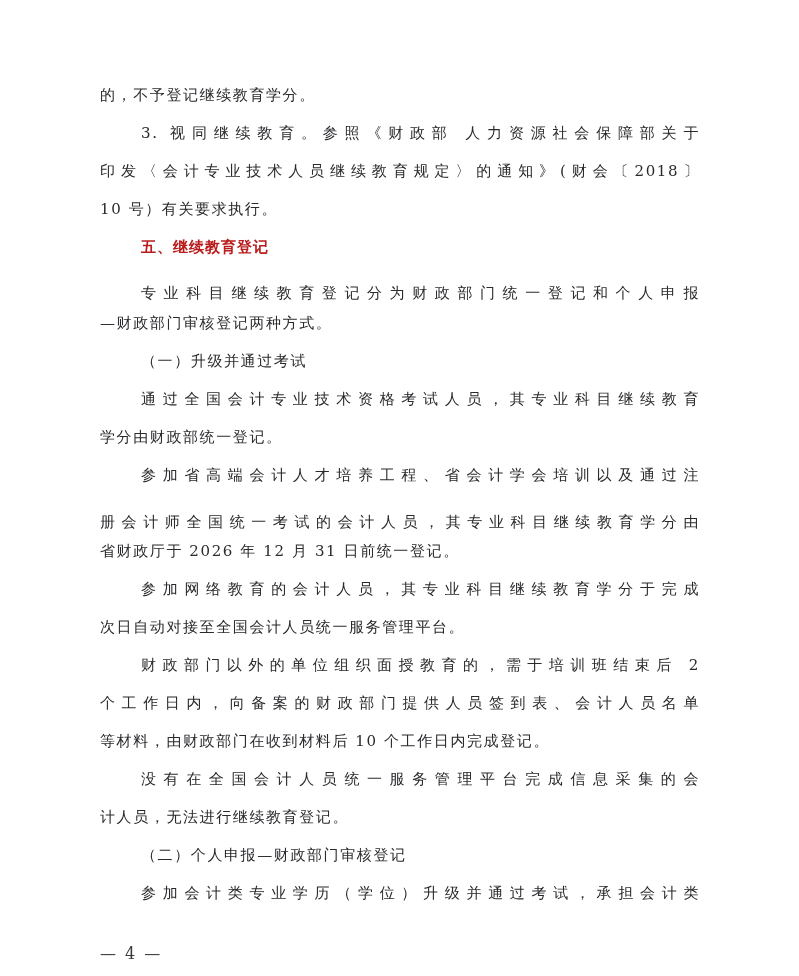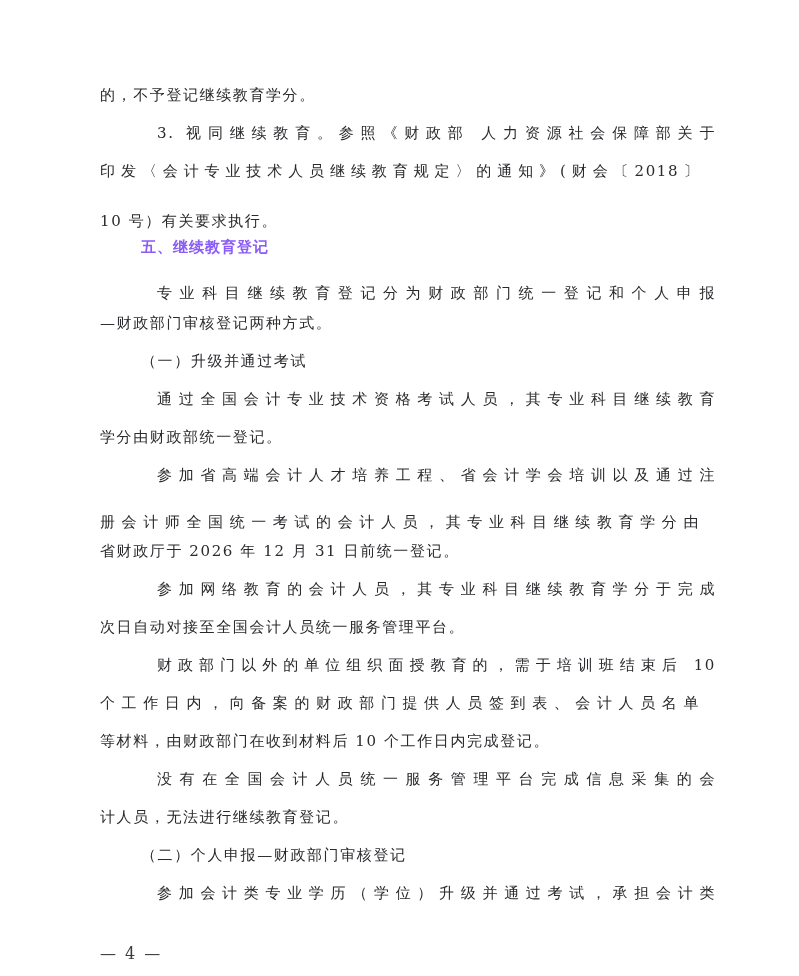--- a/index.html
+++ b/index.html
@@ -29,57 +29,57 @@
     font-size: 15px;
     white-space: nowrap;
     letter-spacing: 1.6px;
   }
   .indent { left: 41px; }
   .justify {
     width: 600px;
     text-align: justify;
     text-align-last: justify;
   }
-  .indent.justify { width: 559px; margin-left: 16px; }
+  .indent.justify { width: 559px; }
   .heading {
     font-family: "DejaVu Sans", "Liberation Sans", sans-serif;
     font-weight: bold;
     letter-spacing: 1px;
-    color: #8b5cf6;
+    color: #b91c1c;
   }
   .page-number {
     position: absolute;
     left: 100px;
     top: 944px;
     font-size: 16px;
     letter-spacing: 2px;
     color: #3a3a40;
     font-family: "DejaVu Serif", "Liberation Serif", serif;
   }
 </style>
 </head>
 <body>
 
 <div class="page">
   <div class="line" style="top:0px">的，不予登记继续教育学分。</div>
   <div class="line indent justify" style="top:38px">3. 视同继续教育。参照《财政部 人力资源社会保障部关于</div>
   <div class="line justify" style="top:76px">印发〈会计专业技术人员继续教育规定〉的通知》(财会〔2018〕</div>
-  <div class="line" style="top:126px">10 号）有关要求执行。</div>
+  <div class="line" style="top:114px">10 号）有关要求执行。</div>
   <div class="line indent heading" style="top:152px">五、继续教育登记</div>
   <div class="line indent justify" style="top:198px">专业科目继续教育登记分为财政部门统一登记和个人申报</div>
   <div class="line" style="top:228px">—财政部门审核登记两种方式。</div>
   <div class="line indent" style="top:266px">（一）升级并通过考试</div>
   <div class="line indent justify" style="top:304px">通过全国会计专业技术资格考试人员，其专业科目继续教育</div>
   <div class="line" style="top:342px">学分由财政部统一登记。</div>
   <div class="line indent justify" style="top:380px">参加省高端会计人才培养工程、省会计学会培训以及通过注</div>
   <div class="line justify" style="top:427px">册会计师全国统一考试的会计人员，其专业科目继续教育学分由</div>
   <div class="line" style="top:456px">省财政厅于 2026 年 12 月 31 日前统一登记。</div>
   <div class="line indent justify" style="top:494px">参加网络教育的会计人员，其专业科目继续教育学分于完成</div>
   <div class="line" style="top:532px">次日自动对接至全国会计人员统一服务管理平台。</div>
-  <div class="line indent justify" style="top:570px">财政部门以外的单位组织面授教育的，需于培训班结束后 10</div>
+  <div class="line indent justify" style="top:570px">财政部门以外的单位组织面授教育的，需于培训班结束后 2</div>
   <div class="line justify" style="top:608px">个工作日内，向备案的财政部门提供人员签到表、会计人员名单</div>
   <div class="line" style="top:646px">等材料，由财政部门在收到材料后 10 个工作日内完成登记。</div>
   <div class="line indent justify" style="top:684px">没有在全国会计人员统一服务管理平台完成信息采集的会</div>
   <div class="line" style="top:722px">计人员，无法进行继续教育登记。</div>
   <div class="line indent" style="top:760px">（二）个人申报—财政部门审核登记</div>
   <div class="line indent justify" style="top:798px">参加会计类专业学历（学位）升级并通过考试，承担会计类</div>
 </div>
 
 <div class="page-number">— 4 —</div>
 

